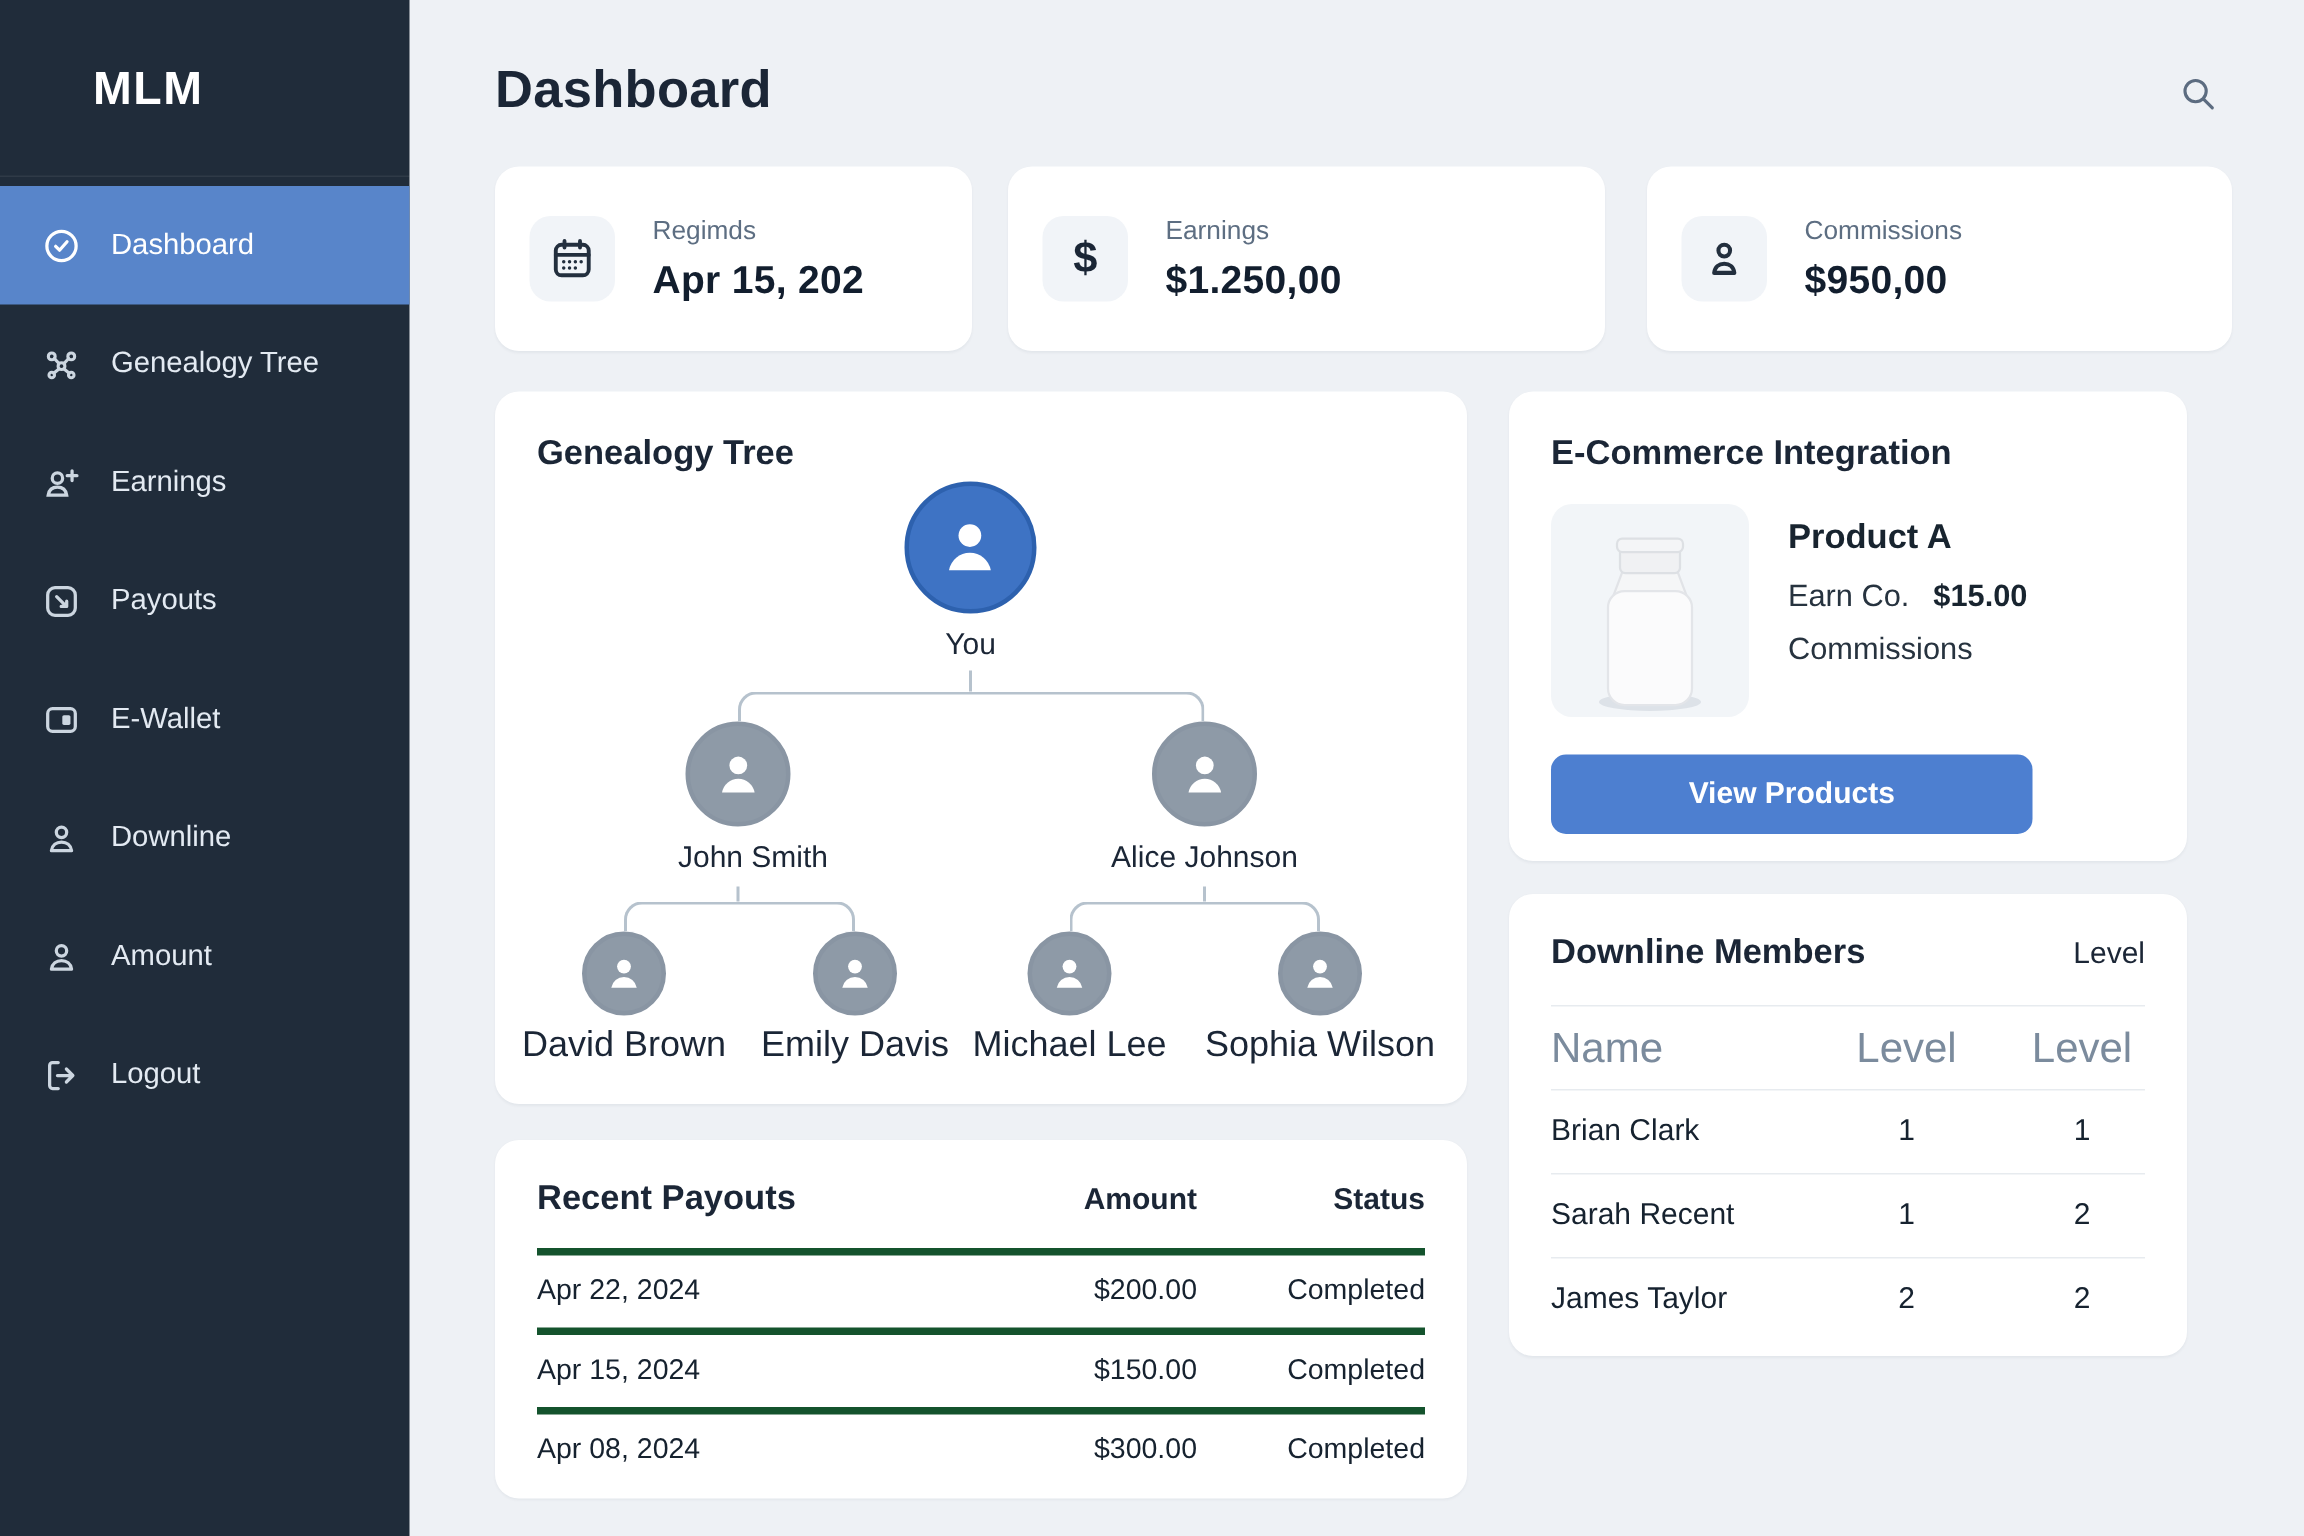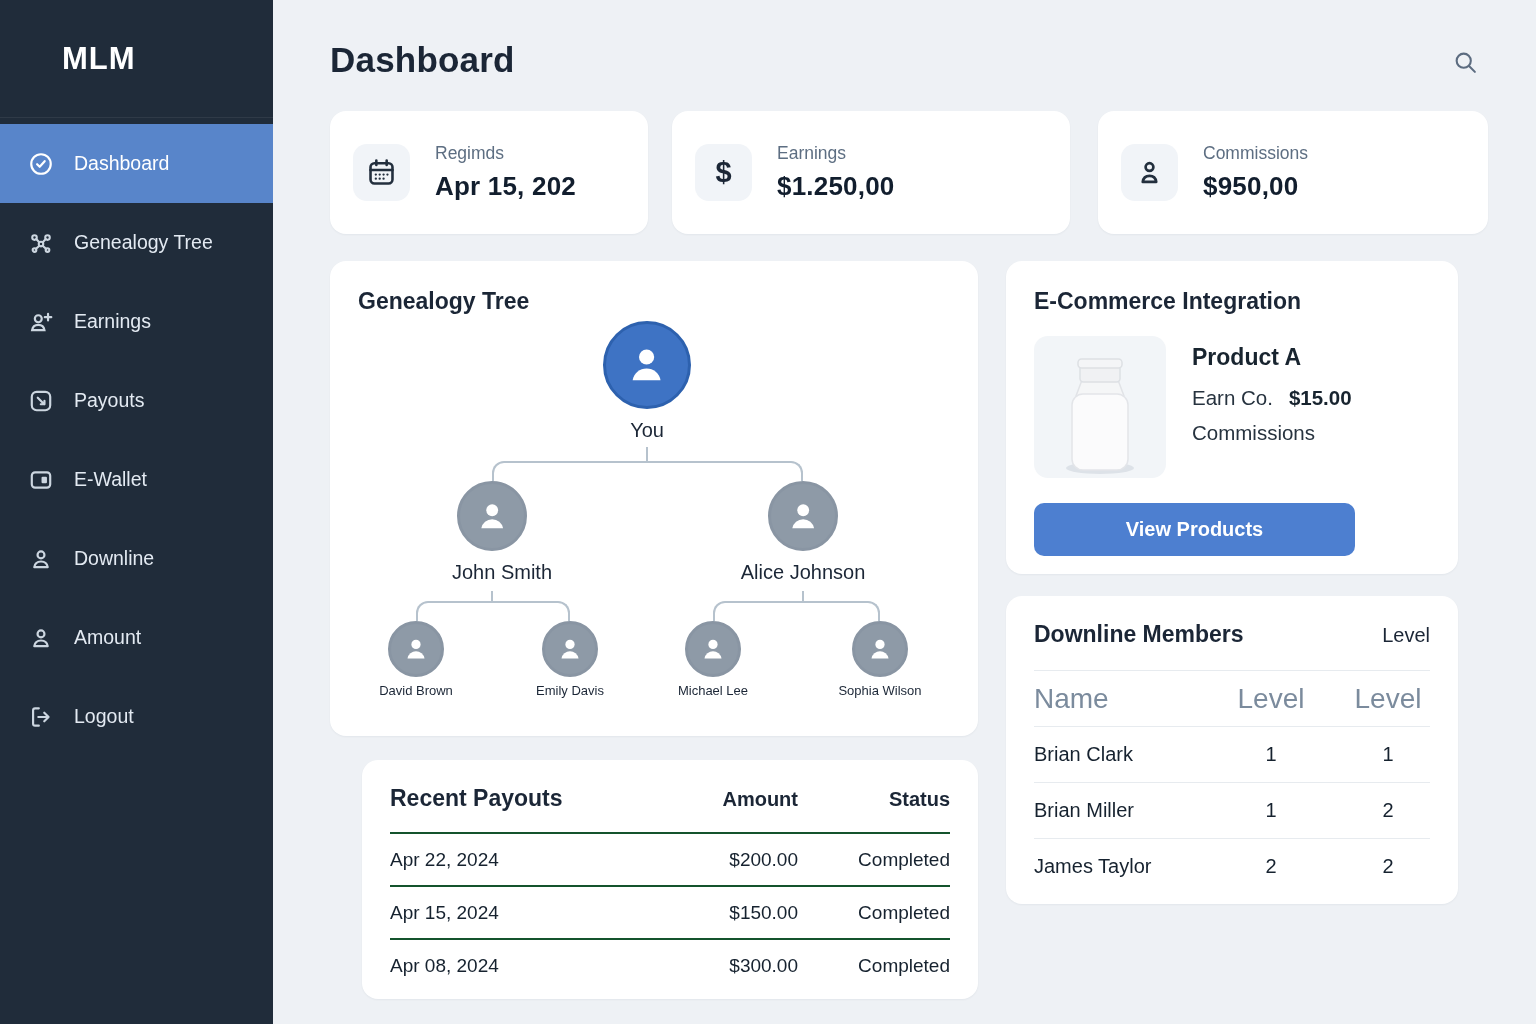--- a/index.html
+++ b/index.html
@@ -75,35 +75,35 @@
     position:absolute; border-radius:50%;
     display:flex; align-items:center; justify-content:center; cursor:pointer;
   }
   .avatar.blue { background:var(--avatar-blue, #3e73c4); border:3px solid #2d61ae; }
   .avatar.gray { background:var(--avatar-gray, #8e9aa7); border:3px solid #8995a3; }
   .avatar svg { width:60%; height:60%; }
   .tlabel {
     position:absolute; transform:translateX(-50%);
     font-size:20px; color:var(--text-dark, #1b2636); white-space:nowrap;
   }
-  .tlabel.small { font-size:13px; }
+  .tlabel.small { font-size:24px; }
   .stem { position:absolute; width:2px; background:#b6c2cd; }
   .bracket {
     position:absolute; border:2px solid #b6c2cd; border-bottom:none;
     border-radius:12px 12px 0 0; height:20px;
   }
 
   
-  .pay-card { height:239px; margin-top:24px; padding:25px 28px 0;margin-left:32px; }
+  .pay-card { height:239px; margin-top:24px; padding:25px 28px 0; }
   .pay-head { display:flex; align-items:baseline; padding-bottom:20px; }
   .pay-head .grow { flex:1; }
   .col-amt { width:170px; text-align:right; font-size:20px; font-weight:700; }
   .col-st  { width:152px; text-align:right; font-size:20px; font-weight:700; }
   .pay-row {
-    display:flex; align-items:center; border-top:2px solid #14532d;
+    display:flex; align-items:center; border-top:5px solid #14532d;
     height:53px; font-size:19px; color:#16222f;
   }
   .pay-row .grow { flex:1; }
   .pay-row .col-amt, .pay-row .col-st { font-weight:400; font-size:19px; }
 
   
   .ecom-card { height:313px; padding:27px 28px; }
   .product-row { display:flex; margin-top:21px; gap:26px; }
   .product-img {
     width:132px; height:142px; background:#f2f5f8; border-radius:14px;
@@ -420,21 +420,21 @@
           <div class="dl-l1">Level</div>
           <div class="dl-l2">Level</div>
         </div>
 
         <div class="dl-row">
           <div class="dl-name">Brian Clark</div>
           <div class="dl-l1">1</div>
           <div class="dl-l2">1</div>
         </div>
         <div class="dl-row">
-          <div class="dl-name">Brian Miller</div>
+          <div class="dl-name">Sarah Recent</div>
           <div class="dl-l1">1</div>
           <div class="dl-l2">2</div>
         </div>
         <div class="dl-row">
           <div class="dl-name">James Taylor</div>
           <div class="dl-l1">2</div>
           <div class="dl-l2">2</div>
         </div>
       </section>
     </div>

